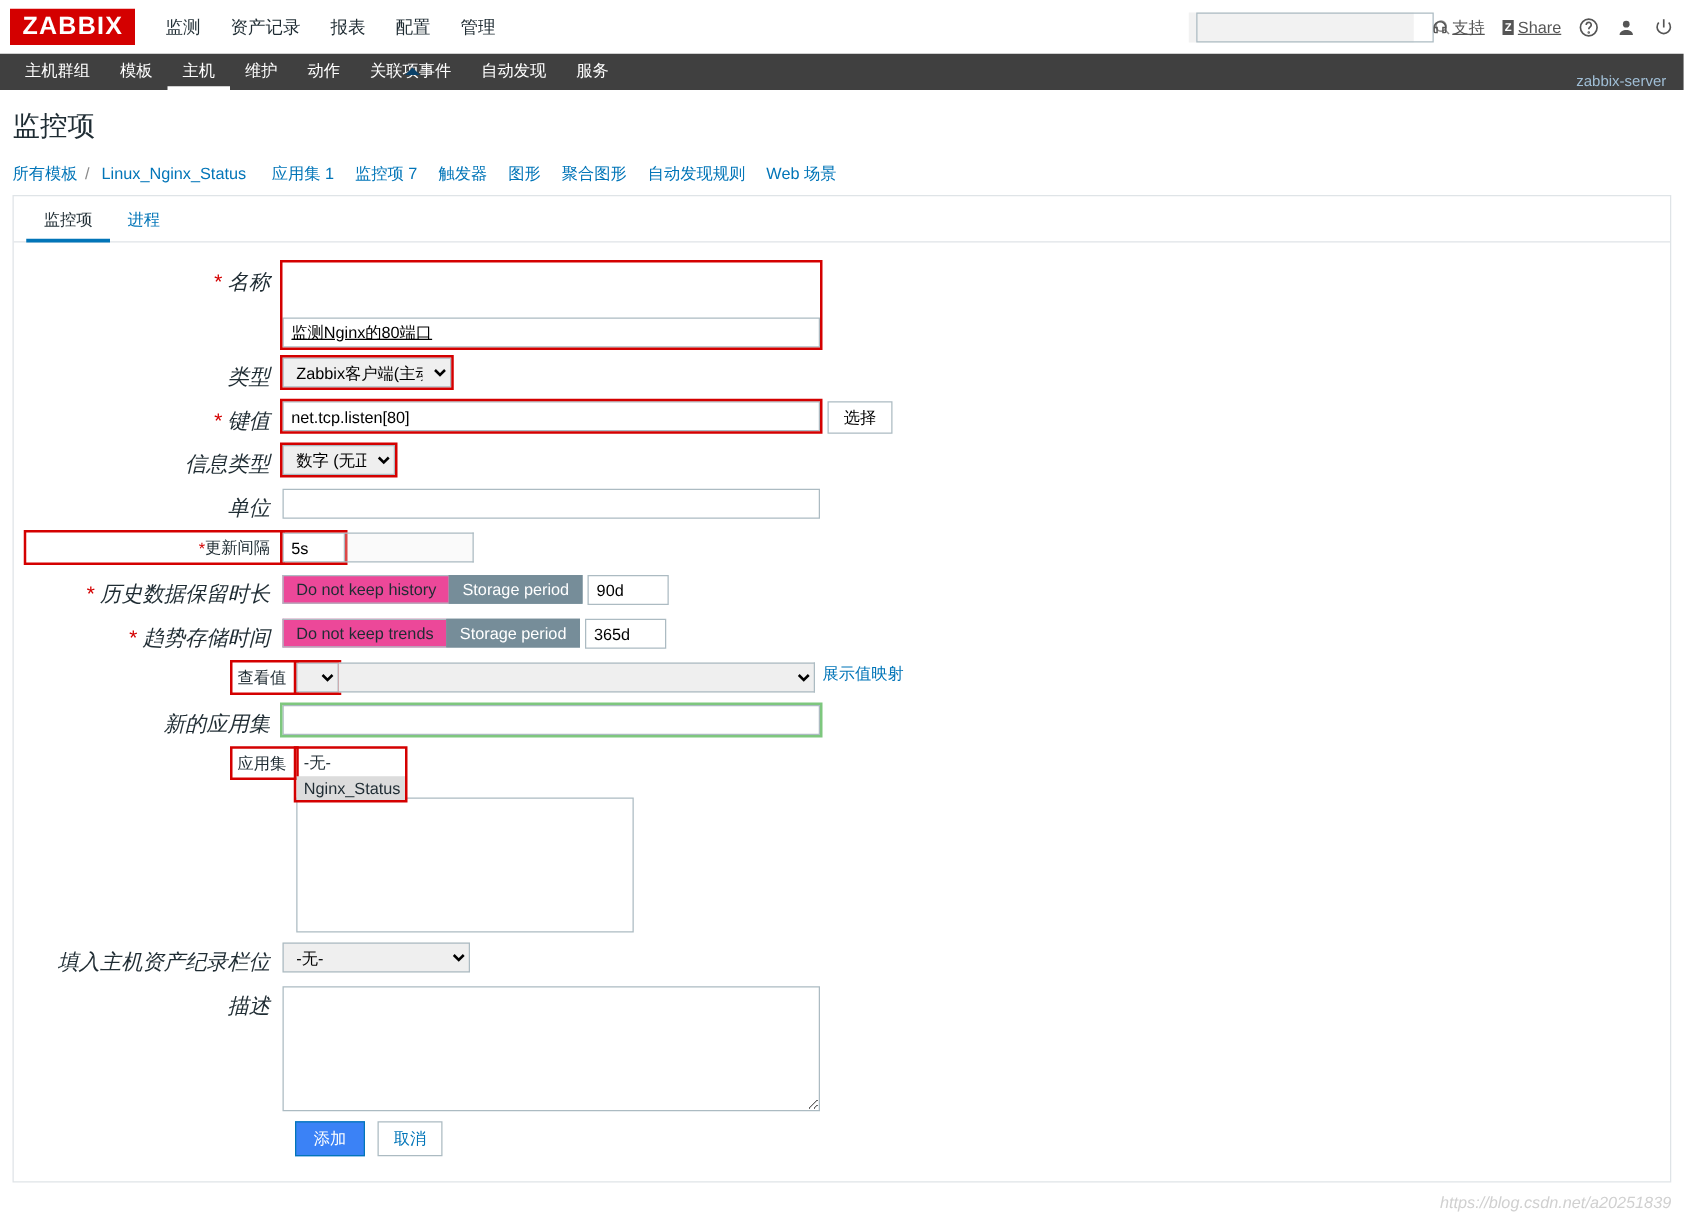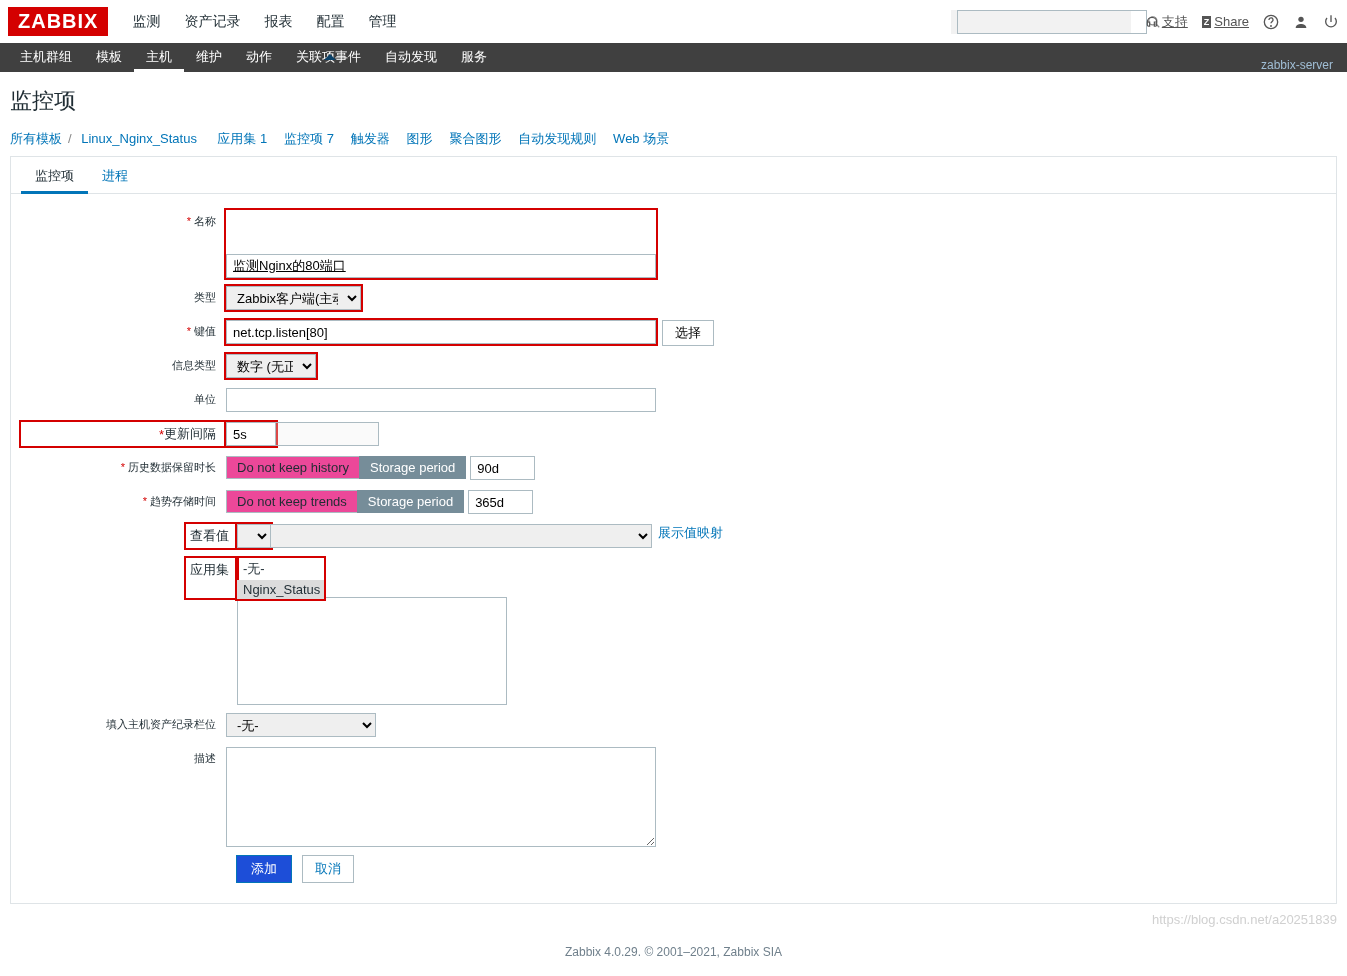--- a/index.html
+++ b/index.html
@@ -24,44 +24,44 @@
 .breadcrumbs a { color: #0275b8; text-decoration: none; margin-right: 6px; }
 .breadcrumbs .current { color: #0275b8; margin-right: 6px; }
 .breadcrumbs .sep { color: #888; margin-right: 6px; }
 .formbox { border: 1px solid #dfe4e7; background: #fff; }
 .formtabs { border-bottom: 1px solid #dfe4e7; display: flex; padding: 0 10px; }
 .formtabs a { padding: 10px 14px 8px; font-size: 13px; text-decoration: none; color: #0275b8; position: relative; }
 .formtabs a.active { color: #1f2c33; }
 .formtabs a.active::after { content:''; position:absolute; left:0; right:0; bottom:-1px; height:3px; background:#0275b8; }
 .formbody { padding: 16px 10px 20px; }
 .row { display: flex; align-items: flex-start; margin-bottom: 8px; min-height: 26px; }
-.row label { width: 205px; text-align: right; padding-right: 10px; padding-top: 4px; font-size: 11px; color: #1f2c33; }
+.row label { width: 205px; text-align: right; padding-right: 10px; padding-top: 4px; font-size: 17px; color: #1f2c33; font-style: italic; }
 .row .req::before { content: '* '; color: #d40000; }
 input[type=text], select, textarea { border: 1px solid #acbbc2; padding: 3px 6px; font-size: 13px; font-family: inherit; }
 input[type=text] { height: 24px; }
 select { height: 24px; }
 .w430 { width: 430px; }
 .w135 { width: 135px; }
 .w150 { width: 150px; }
 .w95 { width: 90px; }
 .hl { outline: 2px solid #d40000; outline-offset: 0px; }
 .hlgreen { outline: 2px solid #7ec77e; }
 .btn { background: #fff; border: 1px solid #acbbc2; padding: 3px 12px; font-size: 13px; cursor: pointer; }
-.btnblue { background: #1d4ed8; color: #fff; border: 1px solid #0275b8; padding: 4px 14px; font-size: 13px; cursor: pointer; }
+.btnblue { background: #3b82f6; color: #fff; border: 1px solid #0275b8; padding: 4px 14px; font-size: 13px; cursor: pointer; }
 .seggroup { display: inline-flex; }
 .seg { border: 1px solid #acbbc2; padding: 3px 10px; font-size: 13px; background: #ec4899; cursor: pointer; }
 .seg.active { background: #768d99; color: #fff; border-color: #768d99; }
 .seg:first-child { border-right: none; }
 .listbox { width: 270px; height: 140px; border: 1px solid #acbbc2; overflow: auto; }
 .listbox div { padding: 2px 6px; font-size: 13px; }
 .listbox .sel { background: #dcdcdc; }
 textarea { resize: both; }
 .link { color: #0275b8; text-decoration: none; cursor: pointer; margin-left: 6px; }
 .footer { text-align: center; color: #70808c; font-size: 12px; padding: 14px 0 6px; }
-.watermark { text-align: right; color: #d0d0d0; font-size: 13px; padding: 0 10px 4px; }
+.watermark { text-align: right; color: #d0d0d0; font-size: 13px; padding: 0 10px 4px; font-style: italic; }
 .actions { margin-left: 215px; display:flex; gap:10px; margin-top:8px;}
 svg { display:block; }
 .ml6 { margin-left: 6px; }
 </style>
 </head>
 <body>
 
 <div class="topbar">
   <div class="logo">ZABBIX</div>
   <nav class="topnav">
@@ -202,23 +202,27 @@
 
       <div class="row">
         <span class="hl" style="display:inline-flex;align-items:center;justify-content:flex-end;padding:3px 8px 3px 4px;margin-left:165px;">
           <span>查看值</span>
         </span>
         <span class="hl" style="display:inline-block;"><select style="width:34px;"><option>不变</option></select></span>
           <select style="width:381px;border-left:none;"><option></option></select>
         <a class="link">展示值映射</a>
       </div>
 
-
-      <div class="row">
-        <span class="hl" style="display:inline-flex;justify-content:flex-end;padding:3px 8px 19px 4px;margin-left:165px;margin-top:0;">
+      <div class="row">
+        <label>新的应用集</label>
+        <span class="hlgreen" style="display:inline-block;"><input type="text" class="w430" value="" style=""></span>
+      </div>
+
+      <div class="row">
+        <span class="hl" style="display:inline-flex;justify-content:flex-end;padding:3px 8px 2px 4px;margin-left:165px;margin-top:0;">
           <span>应用集</span>
         </span>
         <div>
           <div class="hl" style="width:87px;margin-bottom:-2px;position:relative;z-index:1;">
             <div class="listbox" style="height:auto;width:87px;border:none;">
               <div>-无-</div>
               <div class="sel">Nginx_Status</div>
             </div>
           </div>
           <div class="listbox" style="height:108px;width:270px;margin-top:0;"></div>

